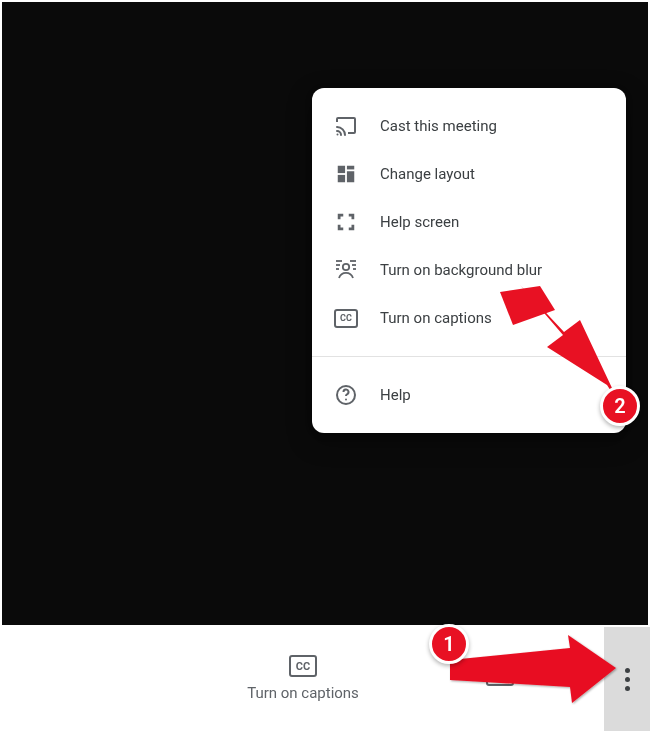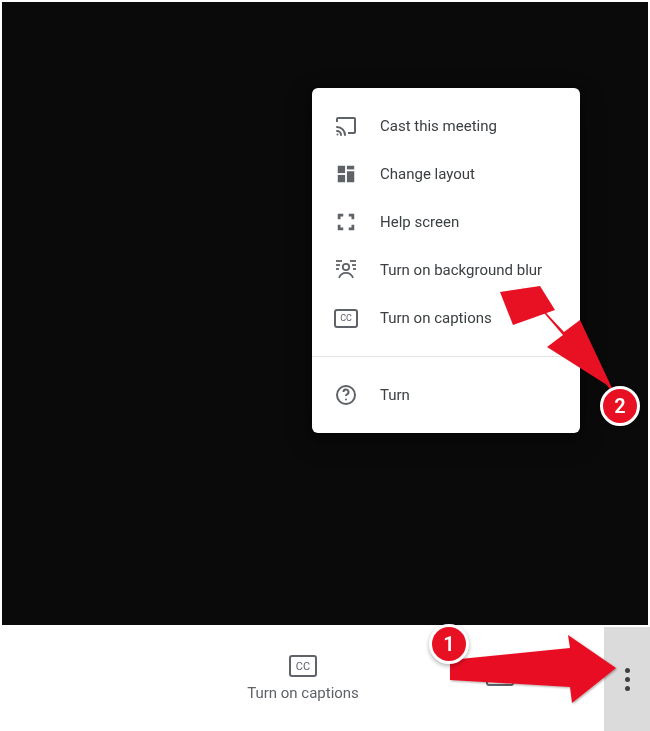--- a/index.html
+++ b/index.html
@@ -2,26 +2,26 @@
 <html><head>
 <meta charset="utf-8">
 <style>
   html,body{margin:0;padding:0;font-family:"Google Sans",Roboto,Arial,sans-serif}
   body{width:650px;height:731px;background:#fff;position:relative;overflow:hidden}
   .video-area{position:absolute;left:2px;top:2px;width:646px;height:623px;background:#0a0a0a}
   .bottom-bar{position:absolute;left:0;bottom:0;width:650px;height:104px;display:flex;align-items:center}
   .bar-item{flex:0 0 auto;text-align:center;color:#5f6368;font-size:15px}
   .bar-item .icon-wrap{margin:0 auto 8px auto;width:28px;height:20px;display:flex;align-items:center;justify-content:center}
   .more-btn{position:absolute;right:0;bottom:0;width:46px;height:104px;background:#dbdbdb;display:flex;align-items:center;justify-content:center}
-  .cc-box{border:2.5px solid #5f6368;border-radius:3px;width:26px;height:18px;display:flex;align-items:center;justify-content:center;font-size:11px;font-weight:400;letter-spacing:0px;color:#5f6368;line-height:1}
+  .cc-box{border:2.5px solid #5f6368;border-radius:3px;width:26px;height:18px;display:flex;align-items:center;justify-content:center;font-size:11px;font-weight:700;letter-spacing:0px;color:#5f6368;line-height:1}
   .present-icon{border:2.5px solid #5f6368;border-radius:3px;width:26px;height:18px;position:relative}
   .present-icon .up{position:absolute;left:50%;top:50%;transform:translate(-50%,-55%);width:0;height:0;border-left:5px solid transparent;border-right:5px solid transparent;border-bottom:7px solid #5f6368}
   .dots{display:flex;flex-direction:column;gap:4px}
   .dots span{width:5px;height:5px;background:#3c4043;border-radius:50%}
-  .menu{position:absolute;left:312px;top:88px;width:268px;background:#fff;border-radius:6px;box-shadow:0 8px 24px rgba(0,0,0,0.35),0 2px 6px rgba(0,0,0,0.25)}
+  .menu{position:absolute;left:312px;top:88px;width:314px;background:#fff;border-radius:12px;box-shadow:0 8px 24px rgba(0,0,0,0.35),0 2px 6px rgba(0,0,0,0.25)}
   .menu-section{padding:14px 0}
   .menu hr{border:none;border-top:1px solid #e2e2e2;margin:0}
   .menu-item{display:flex;align-items:center;padding:12px 22px;cursor:pointer;color:#3c4043;font-size:15px}
   .menu-item .mi-icon{width:24px;height:24px;margin-right:22px;display:flex;align-items:center;justify-content:center;color:#5f6368}
   
   .arrow{position:absolute;pointer-events:none}
   .badge{position:absolute;width:34px;height:34px;border-radius:50%;background:#e81123;border:3px solid #fff;color:#fff;font-weight:600;font-size:20px;display:flex;align-items:center;justify-content:center;pointer-events:none;box-shadow:0 2px 4px rgba(0,0,0,0.3)}
 </style>
 </head>
 <body>
@@ -85,21 +85,21 @@
   <hr>
   <div class="menu-section">
     <div class="menu-item">
       <span class="mi-icon">
         <svg width="24" height="24" viewBox="0 0 24 24" fill="none" stroke="#5f6368" stroke-width="2">
           <circle cx="12" cy="12" r="9"></circle>
           <path d="M9.5 9a2.5 2.5 0 1 1 3.5 2.3c-.8.4-1 1-1 1.7"></path>
           <circle cx="12" cy="16.5" r="1" fill="#5f6368" stroke="none"></circle>
         </svg>
       </span>
-      <span>Turn</span>
+      <span>Help</span>
     </div>
   </div>
 </div>
 
 <div class="bottom-bar">
   <div class="bar-item" style="margin-left:218px;width:170px">
     <div class="icon-wrap">
         <span class="cc-box">CC</span>
       </div>
     <div>Turn on captions</div>

